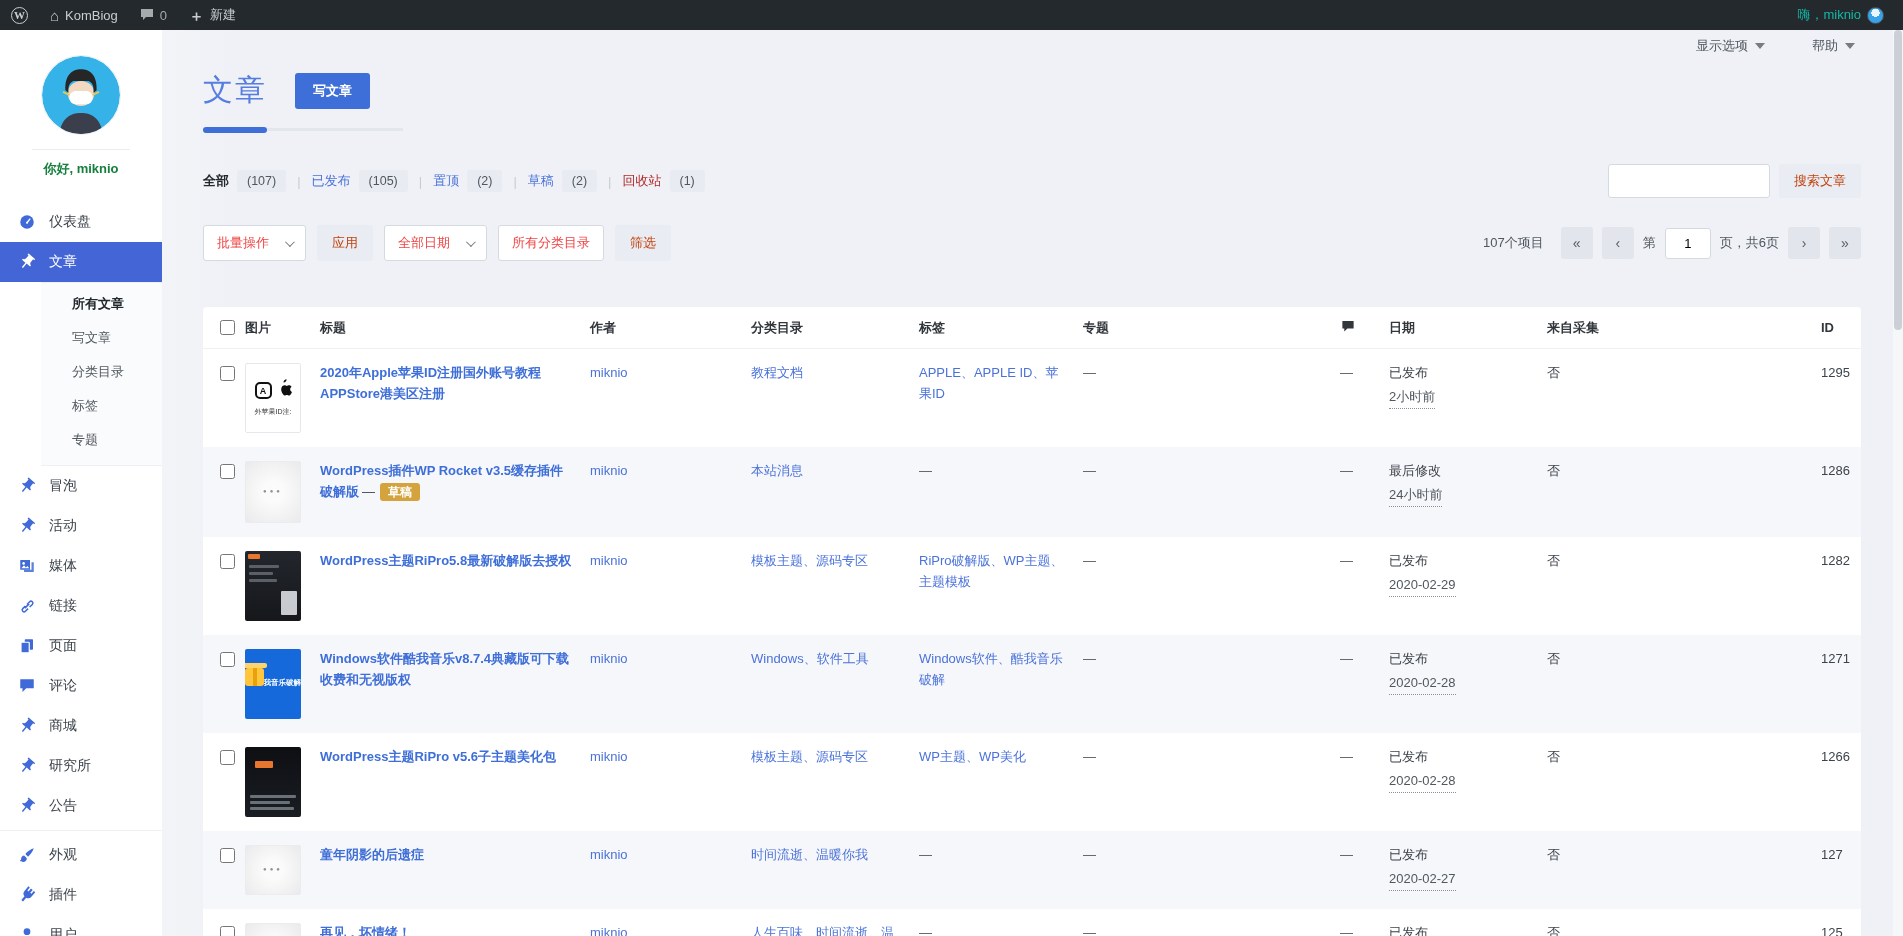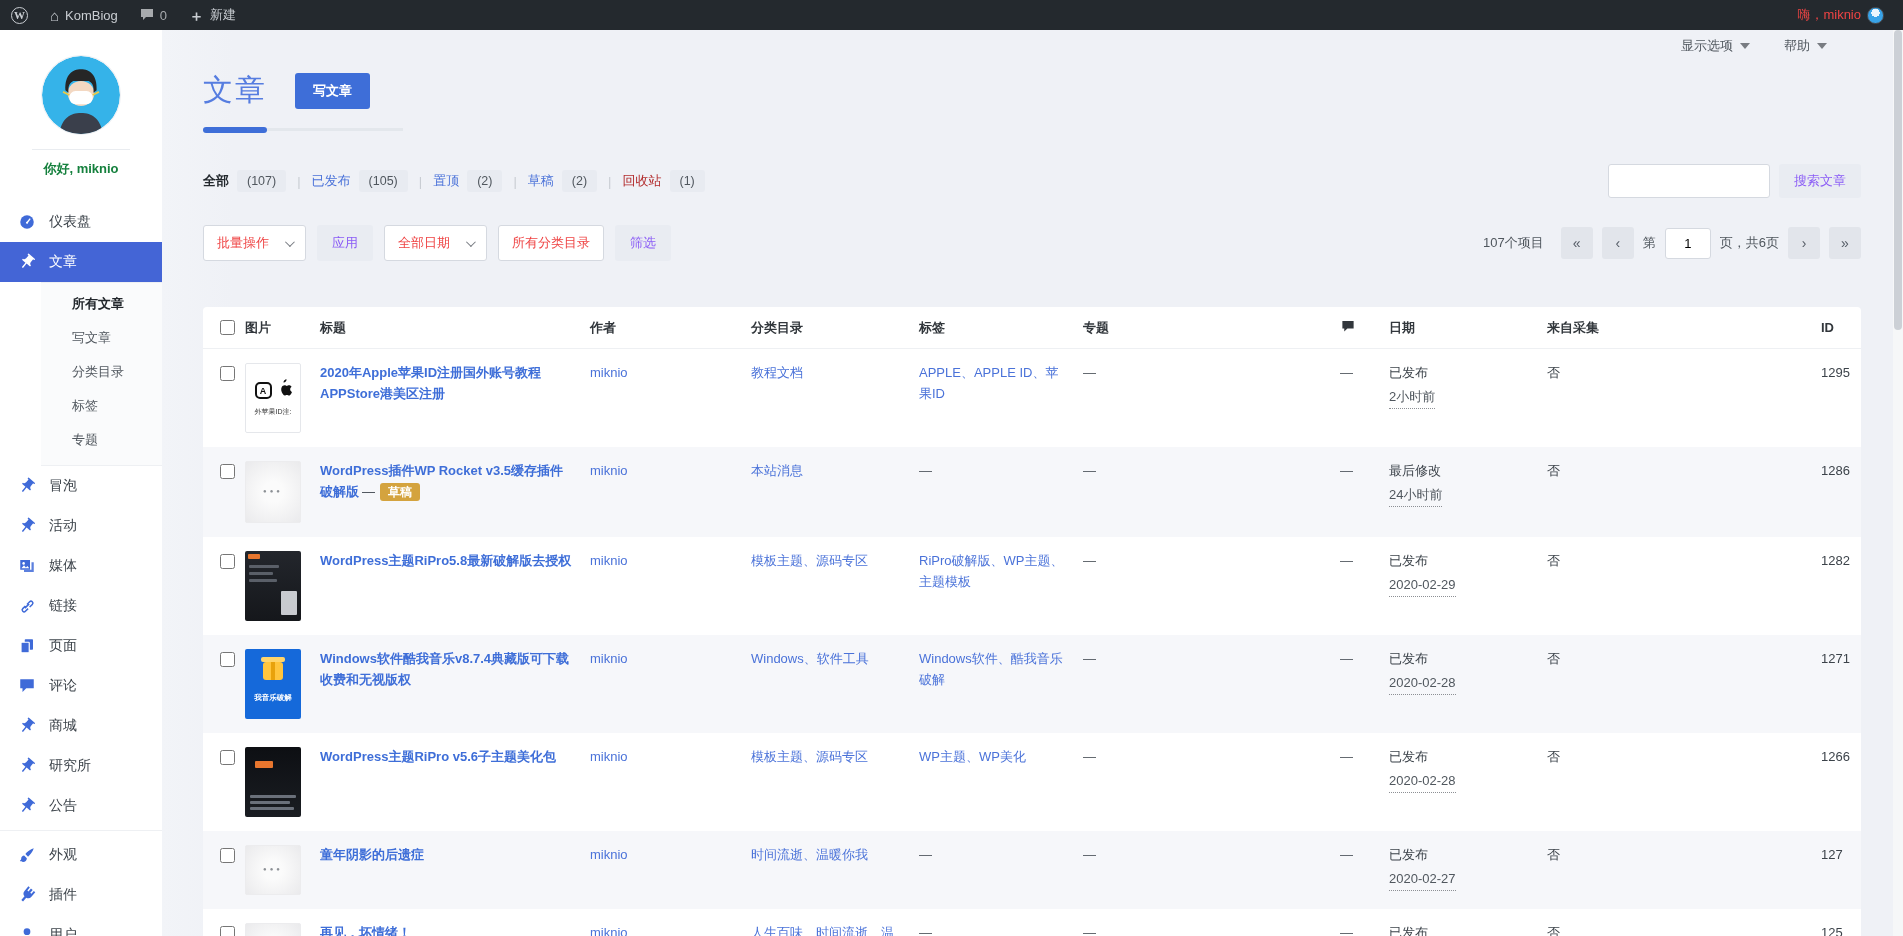--- a/index.html
+++ b/index.html
@@ -39,21 +39,21 @@
   .menu-item.active { background:#4465d6; color:#fff; }
   .menu-item.active .mi-icon { color:#fff; }
   .submenu { background:#fafbfc; border-top:1px solid #eef0f3; border-bottom:1px solid #eef0f3; padding:4px 0 8px;margin-left:41px; }
   .submenu a { display:block; padding:8px 18px 8px 31px; color:#50575e; font-size:13px; cursor:pointer; }
   .submenu a.current { color:#23282d; font-weight:bold; }
   .group-divider { height:1px; background:#eef0f3; margin:4px 0; }
 
   
   .main { margin-left:162px; padding:30px 42px 0 41px; position:relative;
     background:linear-gradient(90deg,#f2f4f8 0,#eff1f6 70px); min-height:906px; }
-  .screen-opts { position:absolute; top:37px; right:76px; display:flex; gap:34px; color:#50575e;align-items:flex-end; }
+  .screen-opts { position:absolute; top:37px; right:48px; display:flex; gap:47px; color:#50575e;align-items:flex-end; }
   .so-item { display:flex; align-items:center; gap:7px; cursor:pointer; }
   .caret-down { width:0; height:0; border-left:5px solid transparent; border-right:5px solid transparent; border-top:6px solid #787c82; }
 
   .title-row { display:flex; align-items:center; gap:28px; padding-top:40px; }
   .page-title { font-size:30px; color:#567de0; font-weight:400; margin:0; letter-spacing:2px; }
   .add-new { background:#3e6ed8; color:#fff; font-size:13px; font-weight:bold; padding:9px 18px;
     border-radius:3px; border:none; cursor:pointer; }
   .title-underline { margin-top:17px; width:200px; height:3px; background:#e3e7ec; position:relative; }
   .title-underline i { position:absolute; left:0; top:-1.5px; width:64px; height:6px; background:#3e6ed8; border-radius:3px; }
 
@@ -62,21 +62,21 @@
   .filter-link { color:#4a72d9; cursor:pointer; }
   .filter-link.all { color:#23282d; font-weight:bold; }
   .filter-link.trash { color:#b32d2e; }
   .count-pill { display:inline-block; background:#e8ebf1; border-radius:3px; padding:4px 10px;
     color:#50575e; margin-left:8px; font-size:12.5px; cursor:pointer; }
   .filter-sep { color:#c8ccd2; }
   .search-box { display:flex; gap:9px; align-items:center; }
   .search-input { width:162px; height:34px; border:1px solid #d5d9e0; border-radius:3px; background:#fff;
     padding:0 9px; font-size:13px; outline:none; }
   .btn-secondary { background:#e9ecf2; border:none; border-radius:3px; height:34px; padding:0 15px;
-    color:#8b5cf6; font-size:13px; cursor:pointer; }
+    color:#c2410c; font-size:13px; cursor:pointer; }
 
   .toolbar-row { display:flex; justify-content:space-between; align-items:center; margin-top:27px; }
   .toolbar-left { display:flex; gap:11px; align-items:center; }
   .sel { height:36px; background:#fff; border:1px solid #d5d9e0; border-radius:3px; padding:0 13px;
     font-size:13px; color:#ef4444; display:flex; align-items:center; cursor:pointer; }
   .sel .chev { width:7px; height:7px; border-right:1.5px solid #787c82; border-bottom:1.5px solid #787c82;
     transform:rotate(45deg) translateY(-2px); margin-left:16px; }
   .pagination { display:flex; align-items:center; gap:9px; color:#50575e; }
   .pg-total { margin-right:8px;text-align:center; }
   .pg-btn { width:32px; height:32px; background:#e2e5eb; border-radius:3px; display:flex; align-items:center;
@@ -118,22 +118,22 @@
   .thumb-cap { font-size:7px; color:#333; white-space:nowrap; }
   .thumb-dots { height:62px; background:radial-gradient(circle,#fbfbfb 25%,#eaeaec 100%);
     display:flex; align-items:center; justify-content:center; border:1px solid #ececee; }
   .thumb-dots.small { height:50px; }
   .thumb-dots .dots { color:#8c9095; font-size:6px; letter-spacing:3px; }
   .thumb-dark1 { height:70px; background:linear-gradient(180deg,#23262c,#15171b); }
   .thumb-dark1 i, .thumb-dark2 i { position:absolute; display:block; }
   .chip-orange { left:3px; top:3px; width:12px; height:5px; background:#e8762e; border-radius:1px; }
   .bar-light { left:4px; width:30px; height:3px; background:#5a5f68; border-radius:1px; }
   .blk-white { right:4px; top:10px; width:16px; height:22px; background:#e8eaee; border-radius:1px; opacity:.85; }
-  .thumb-kuwo { height:70px; background:#1569da; display:flex; flex-direction:column; align-items:center;
-    justify-content:center; padding-bottom:3px; }
+  .thumb-kuwo { height:70px; background:#1569da; display:flex; flex-direction:row; align-items:center;
+    justify-content:space-between; padding-bottom:3px; }
   .gift { width:20px; height:18px; background:#ffc53d; border-radius:3px; position:relative; margin-bottom:12px; }
   .gift::before { content:""; position:absolute; left:8px; top:0; width:4px; height:18px; background:#e8a20c; }
   .gift::after { content:""; position:absolute; left:-2px; top:-5px; width:24px; height:5px; background:#ffd56b; border-radius:2px; }
   .kuwo-cap { color:#fff; font-size:7.5px; font-weight:bold; white-space:nowrap; }
   .thumb-dark2 { height:70px; background:linear-gradient(180deg,#0d0f13,#1a1d22); }
   .chip-orange2 { left:10px; top:14px; width:18px; height:7px; background:#e8762e; border-radius:1px; }
   .bar-gray { left:5px; width:46px; height:2.5px; background:#6a707a; border-radius:1px; }
 
   
   .scrollbar { position:fixed; top:30px; right:0; width:10px; bottom:0; background:#f6f7f8; z-index:70; }
@@ -156,21 +156,21 @@
           <path d="M1 0h12v8H6L3 11V8H1z" fill="#a7aaad"></path>
         </svg>
       <span style="color:#a7aaad">0</span>
     </span>
     <span class="ab-item">
       <span class="plus-glyph">＋</span>
       <span>新建</span>
     </span>
   </div>
   <div class="ab-right">
-    <span class="ab-item" style="color:#ef4444;">
+    <span class="ab-item" style="color:#14b8a6;">
       <span>嗨，miknio</span>
       <span class="mini-avatar"></span>
     </span>
   </div>
 </div>
 
 <aside class="sidebar">
   <div class="avatar-wrap">
     <div class="big-avatar">
       <svg viewBox="0 0 100 100" width="78" height="78">

